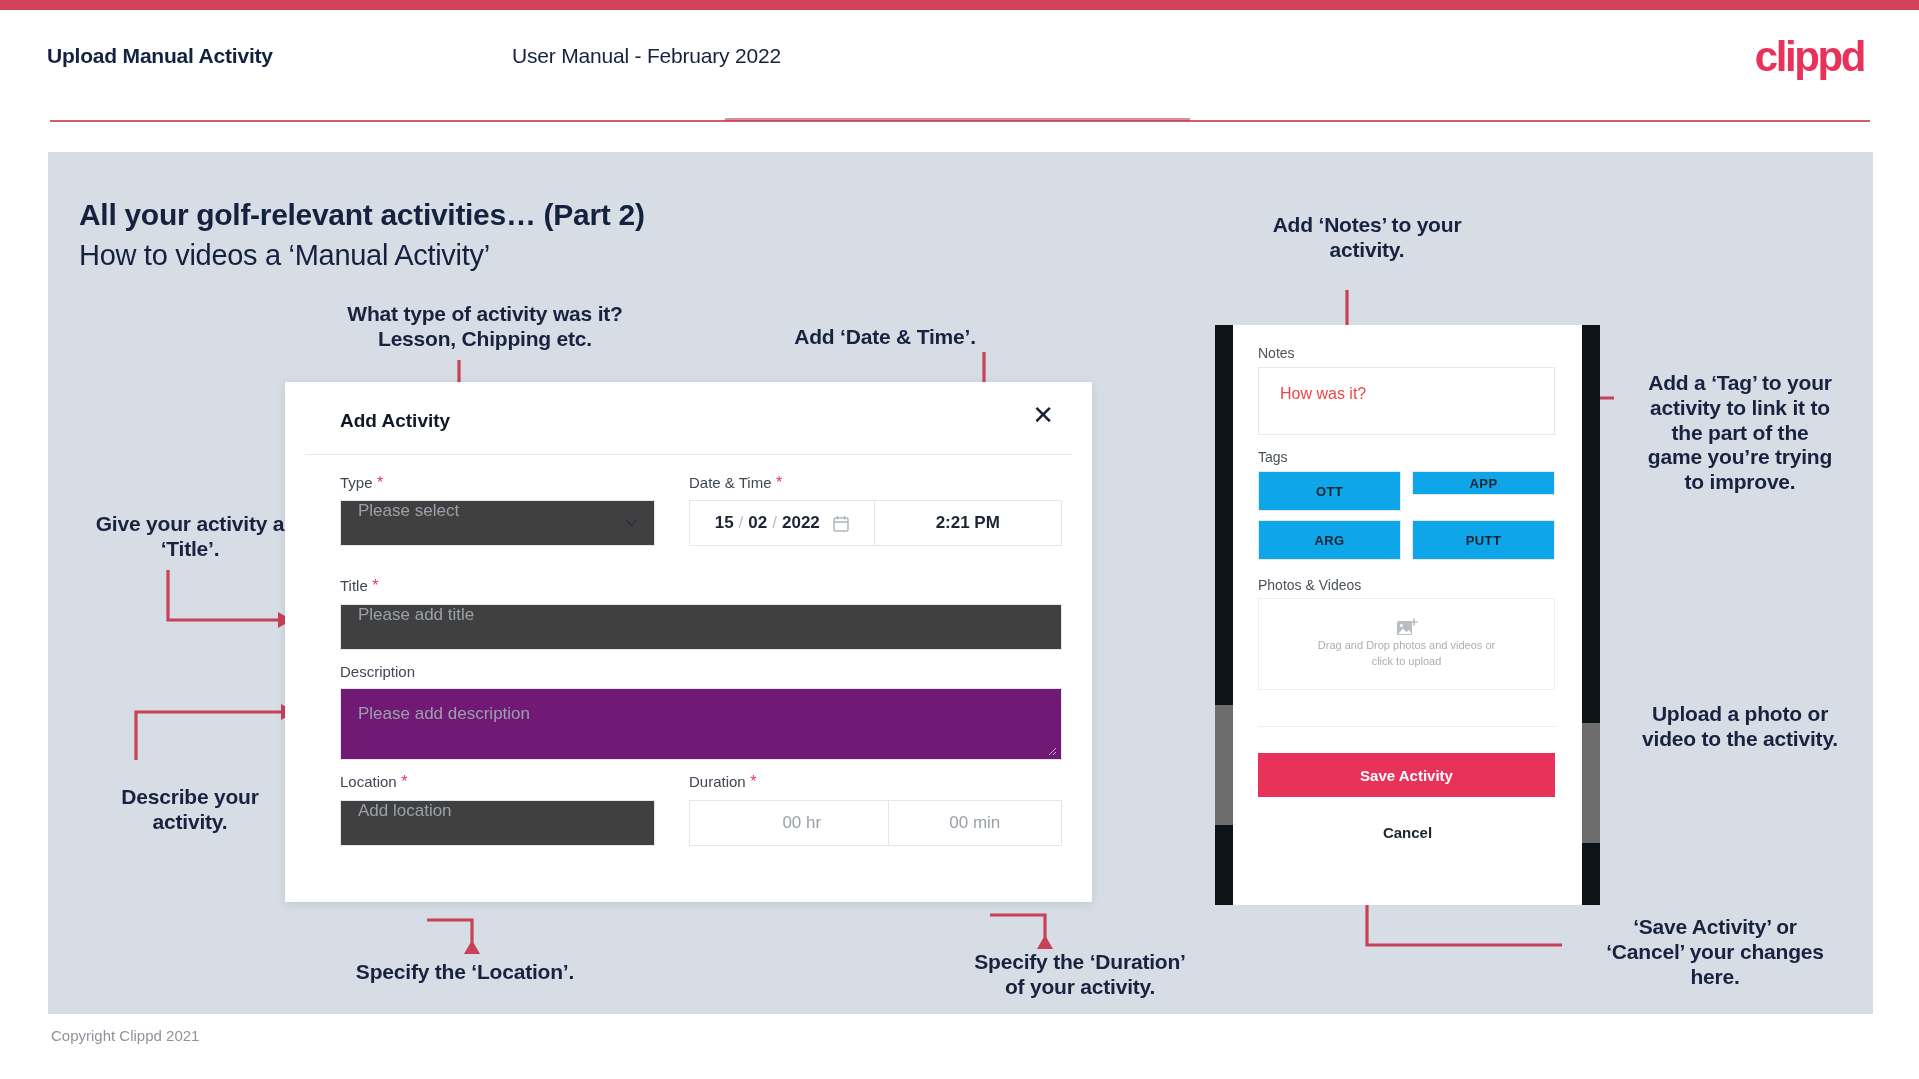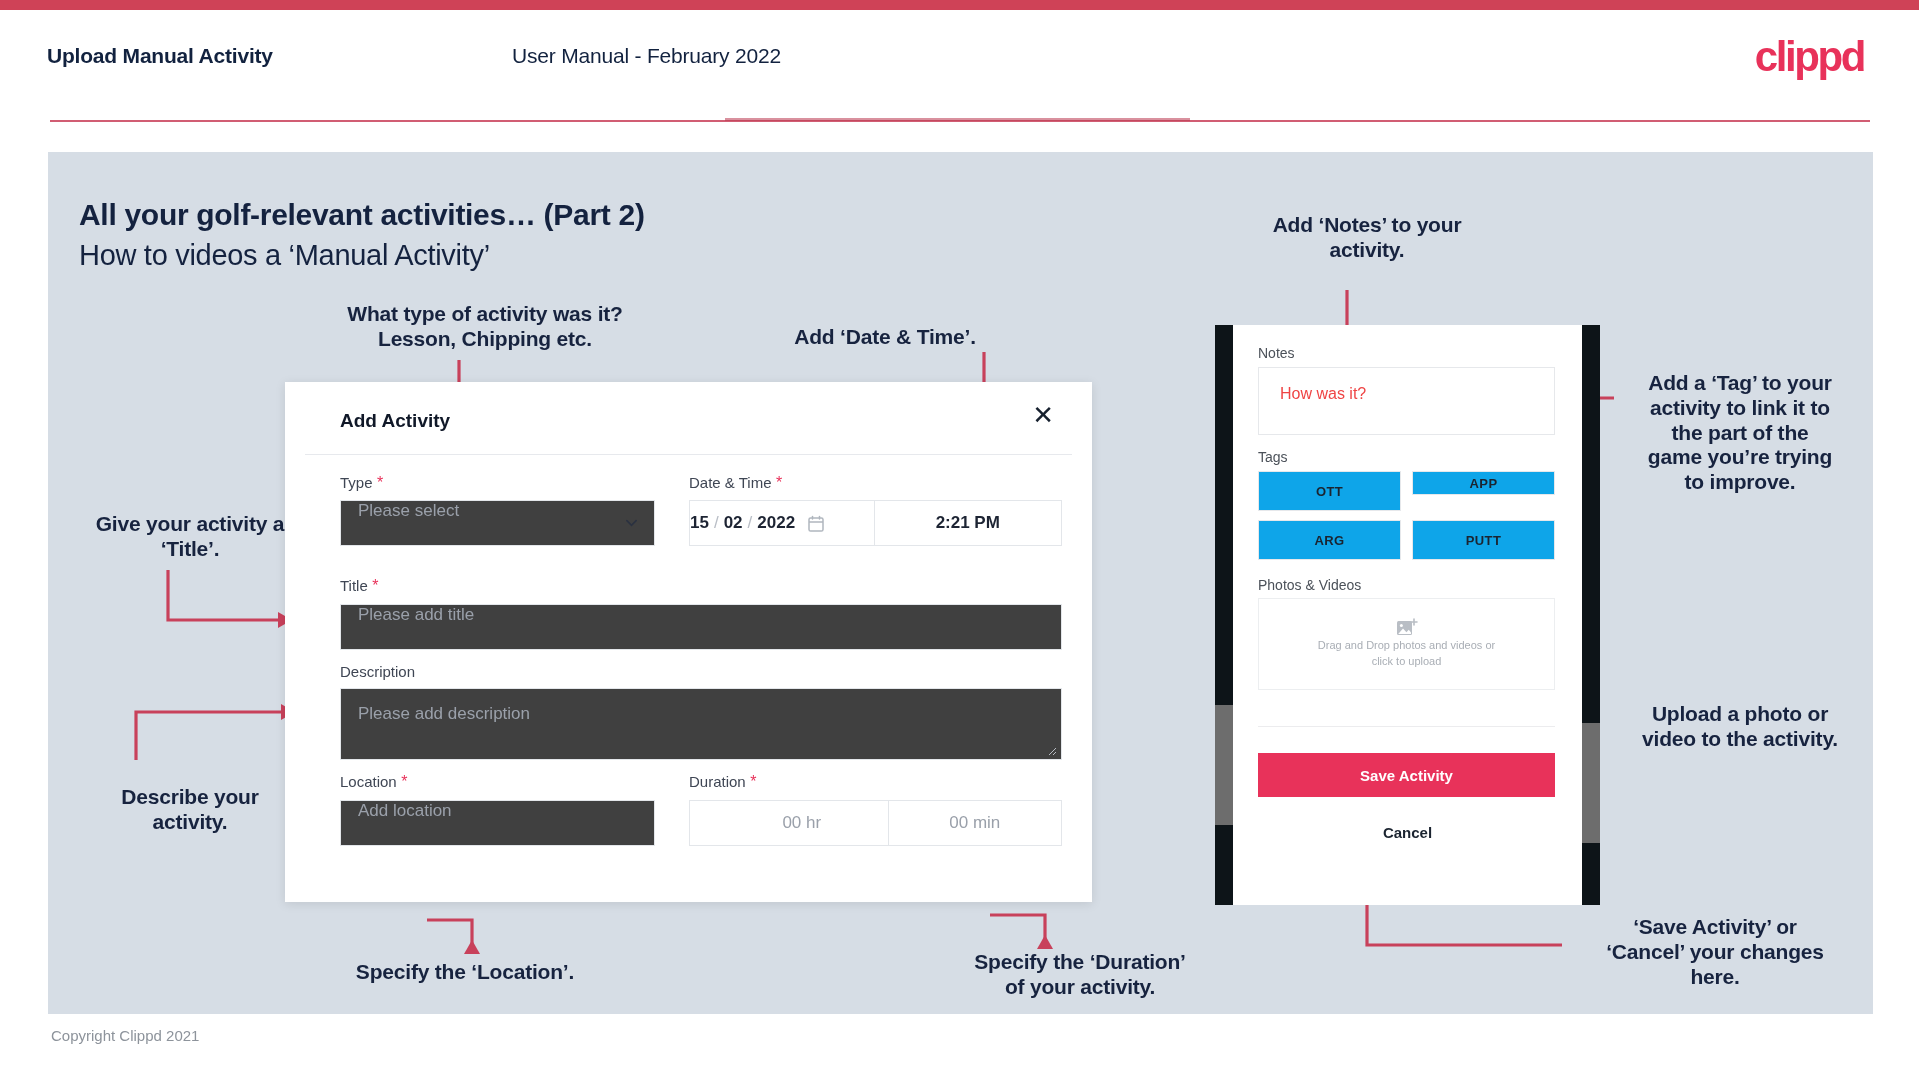--- a/index.html
+++ b/index.html
@@ -98,32 +98,32 @@
   .select-chev {
     position:absolute; right:16px; top:50%; transform:translateY(-50%);
     width:13px; height:13px;
   }
 
   .dt-wrap {
     position:absolute; display:flex; border:1px solid #e3e6ea; background:#fff;
   }
   .dt-date {
     width:185px; height:100%; display:flex; align-items:center;
-    justify-content:flex-start; gap:5px; font-size:17px; color:#1d2433; font-weight:600;
+    justify-content:center; gap:5px; font-size:17px; color:#1d2433; font-weight:600;
     border-right:1px solid #e3e6ea;
   }
   .dt-date .sl { color:#b9bec6; font-weight:400; }
   .dt-time {
     width:187px; height:100%; display:flex; align-items:center; justify-content:center;
     font-size:17px; color:#1d2433; font-weight:600;
   }
   .cal-ico { width:16px; height:17px; margin-left:8px; }
 
   .textarea {
-    position:absolute; background:#404040; border:1px solid #e3e6ea;
+    position:absolute; background:#701a75; border:1px solid #e3e6ea;
     font-size:17px; color:#9aa0aa; padding:15px 0 0 17px;
   }
   .ta-grip {
     position:absolute; right:4px; bottom:3px; width:10px; height:10px;
   }
 
   .dur-wrap { position:absolute; display:flex; border:1px solid #e3e6ea; background:#fff;padding-left:26px; }
   .dur-cell {
     width:187px; height:100%; display:flex; align-items:center; justify-content:center;
     font-size:17px; color:#9aa0aa;

